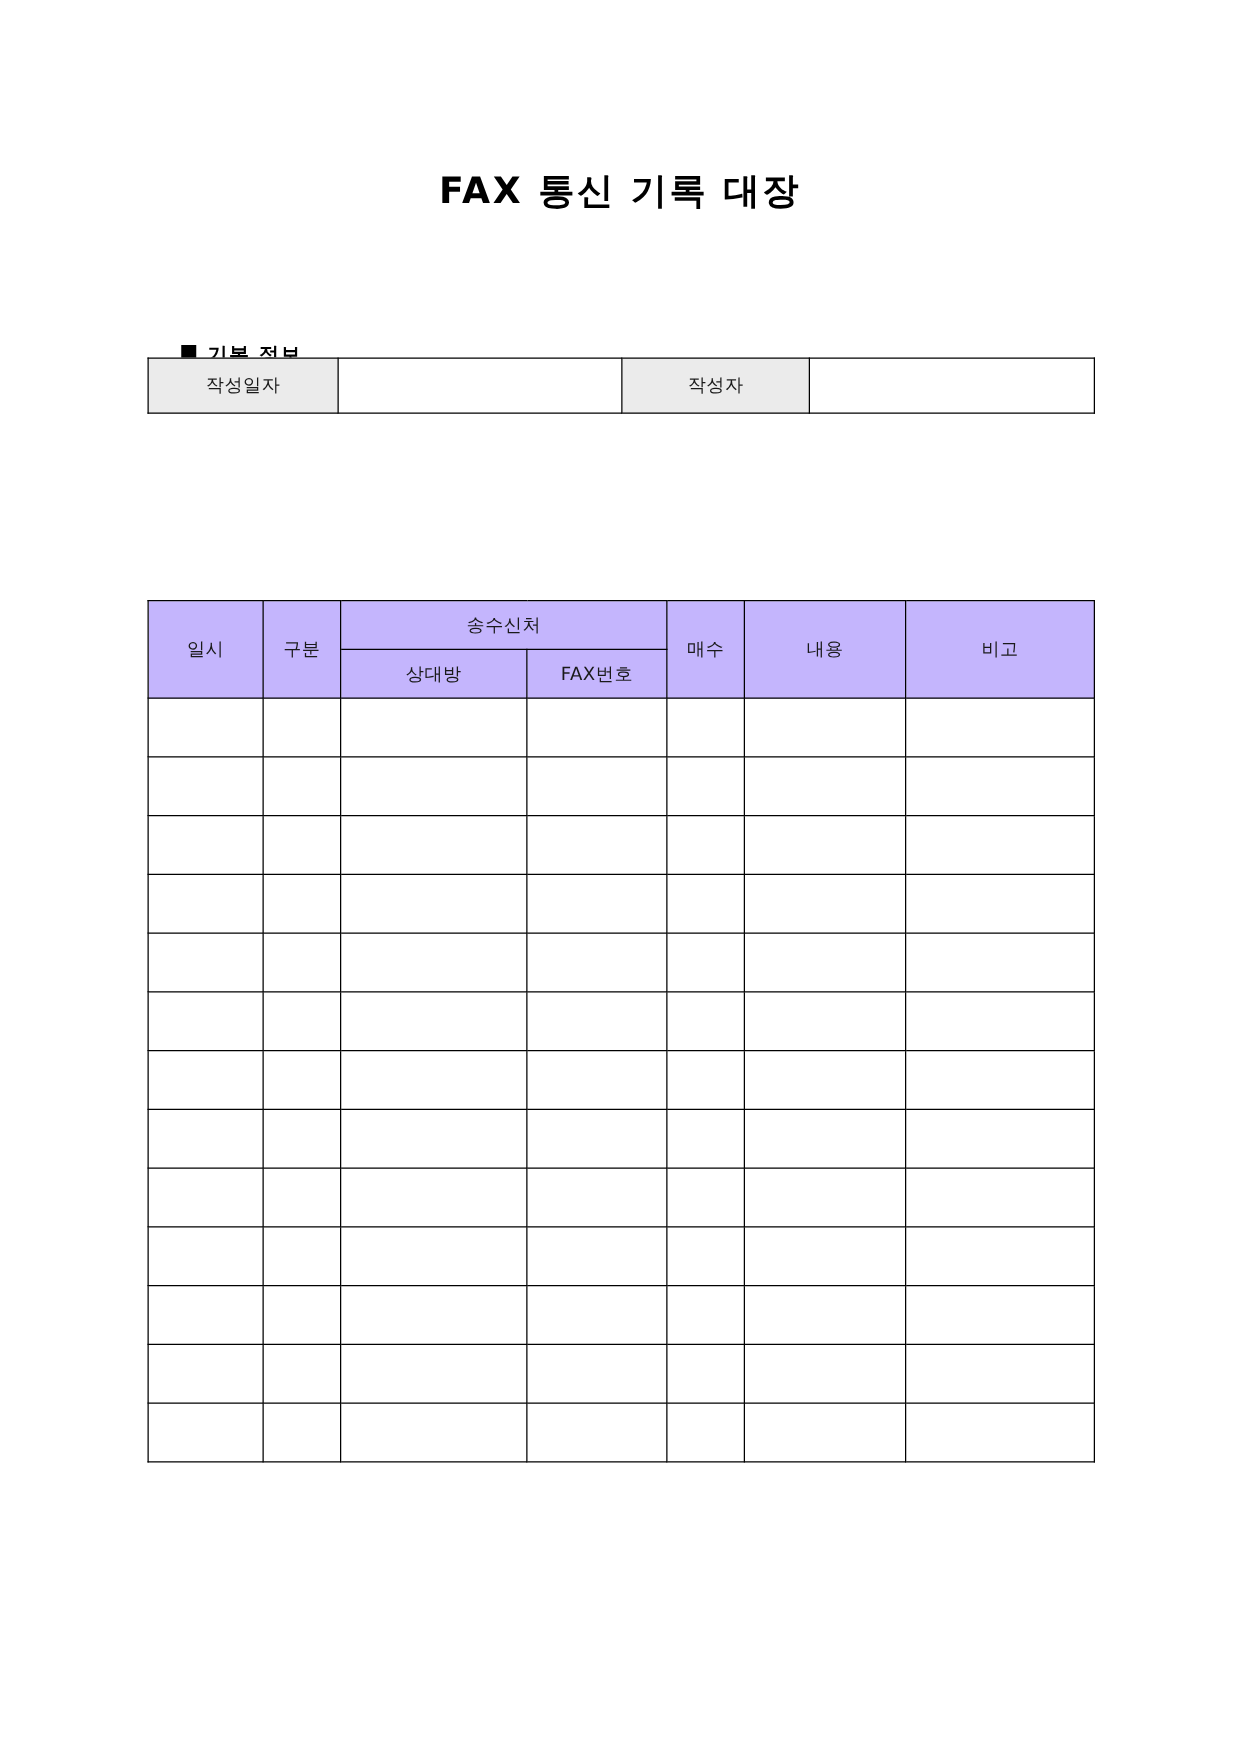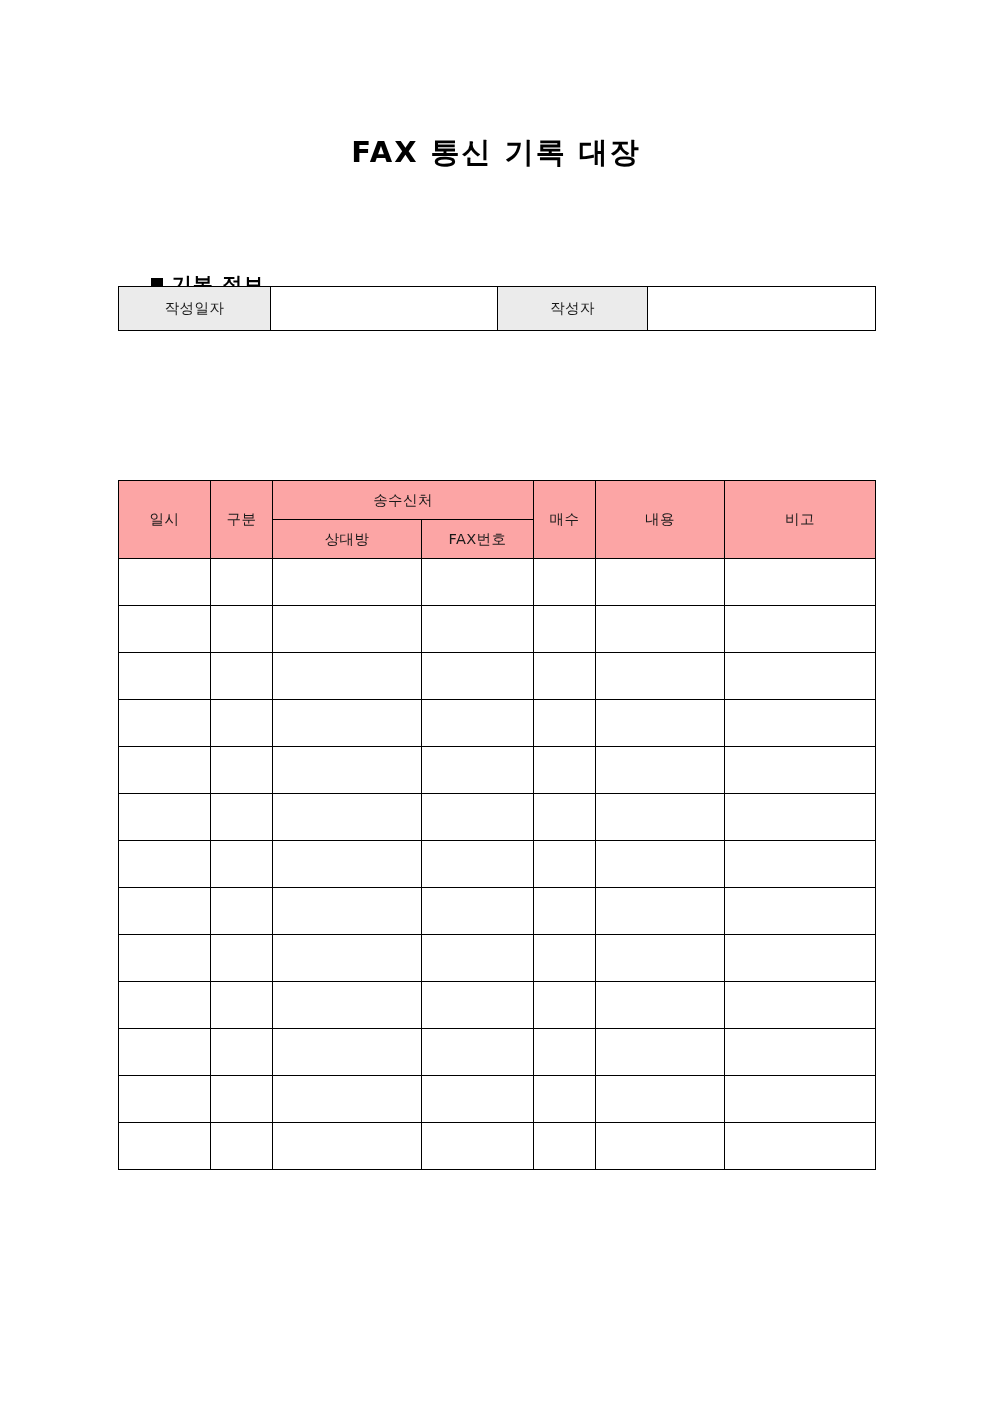--- a/index.html
+++ b/index.html
@@ -37,21 +37,21 @@
     font-weight: bold;
     letter-spacing: 2.0px;
     line-height: 40px;
     white-space: pre;
   }
 
   
   .section-heading {
     position: absolute;
     left: 118px;
-    font-size: 20px;
+    font-size: 16px;
     font-weight: bold;
     letter-spacing: 1.2px;
     line-height: 22px;
     white-space: pre;
   }
   .section-heading .bullet {
     display: inline-block;
     width: 12px;
     height: 12px;
     background: #000000;
@@ -107,21 +107,21 @@
   }
   #table-fax-log col.k-date   { width: 92px; }
   #table-fax-log col.k-type   { width: 62px; }
   #table-fax-log col.k-party  { width: 149px; }
   #table-fax-log col.k-faxno  { width: 112px; }
   #table-fax-log col.k-count  { width: 62px; }
   #table-fax-log col.k-detail { width: 129px; }
   #table-fax-log col.k-note   { width: 151px; }
 
   #table-fax-log th {
-    background: #fca5a5;
+    background: #c4b5fd;
     letter-spacing: 0.4px;
     margin-left: 18px;
   }
   #table-fax-log tr.head-row-top    { height: 39px; }
   #table-fax-log tr.head-row-bottom { height: 39px; }
   #table-fax-log tr.data-row        { height: 47px; }
   #table-fax-log tr.data-row td     { background: #ffffff; }
 </style>
 </head>
 <body>

